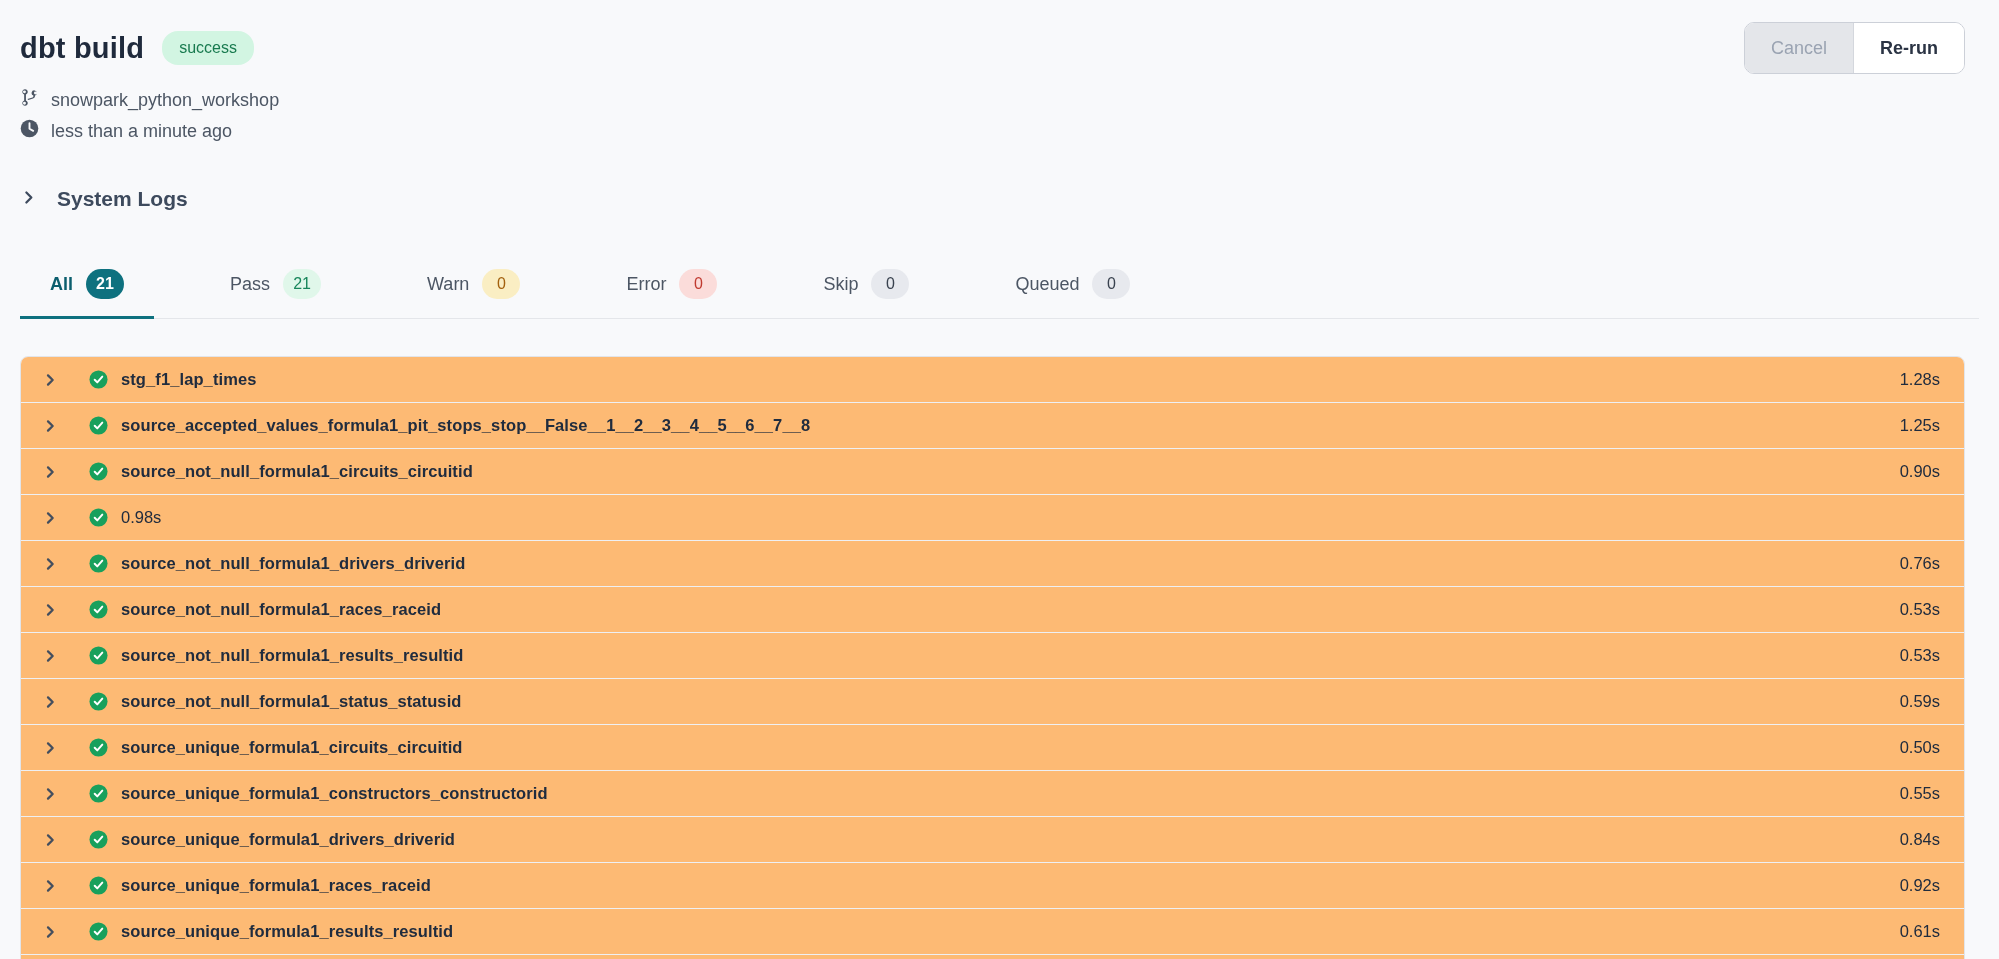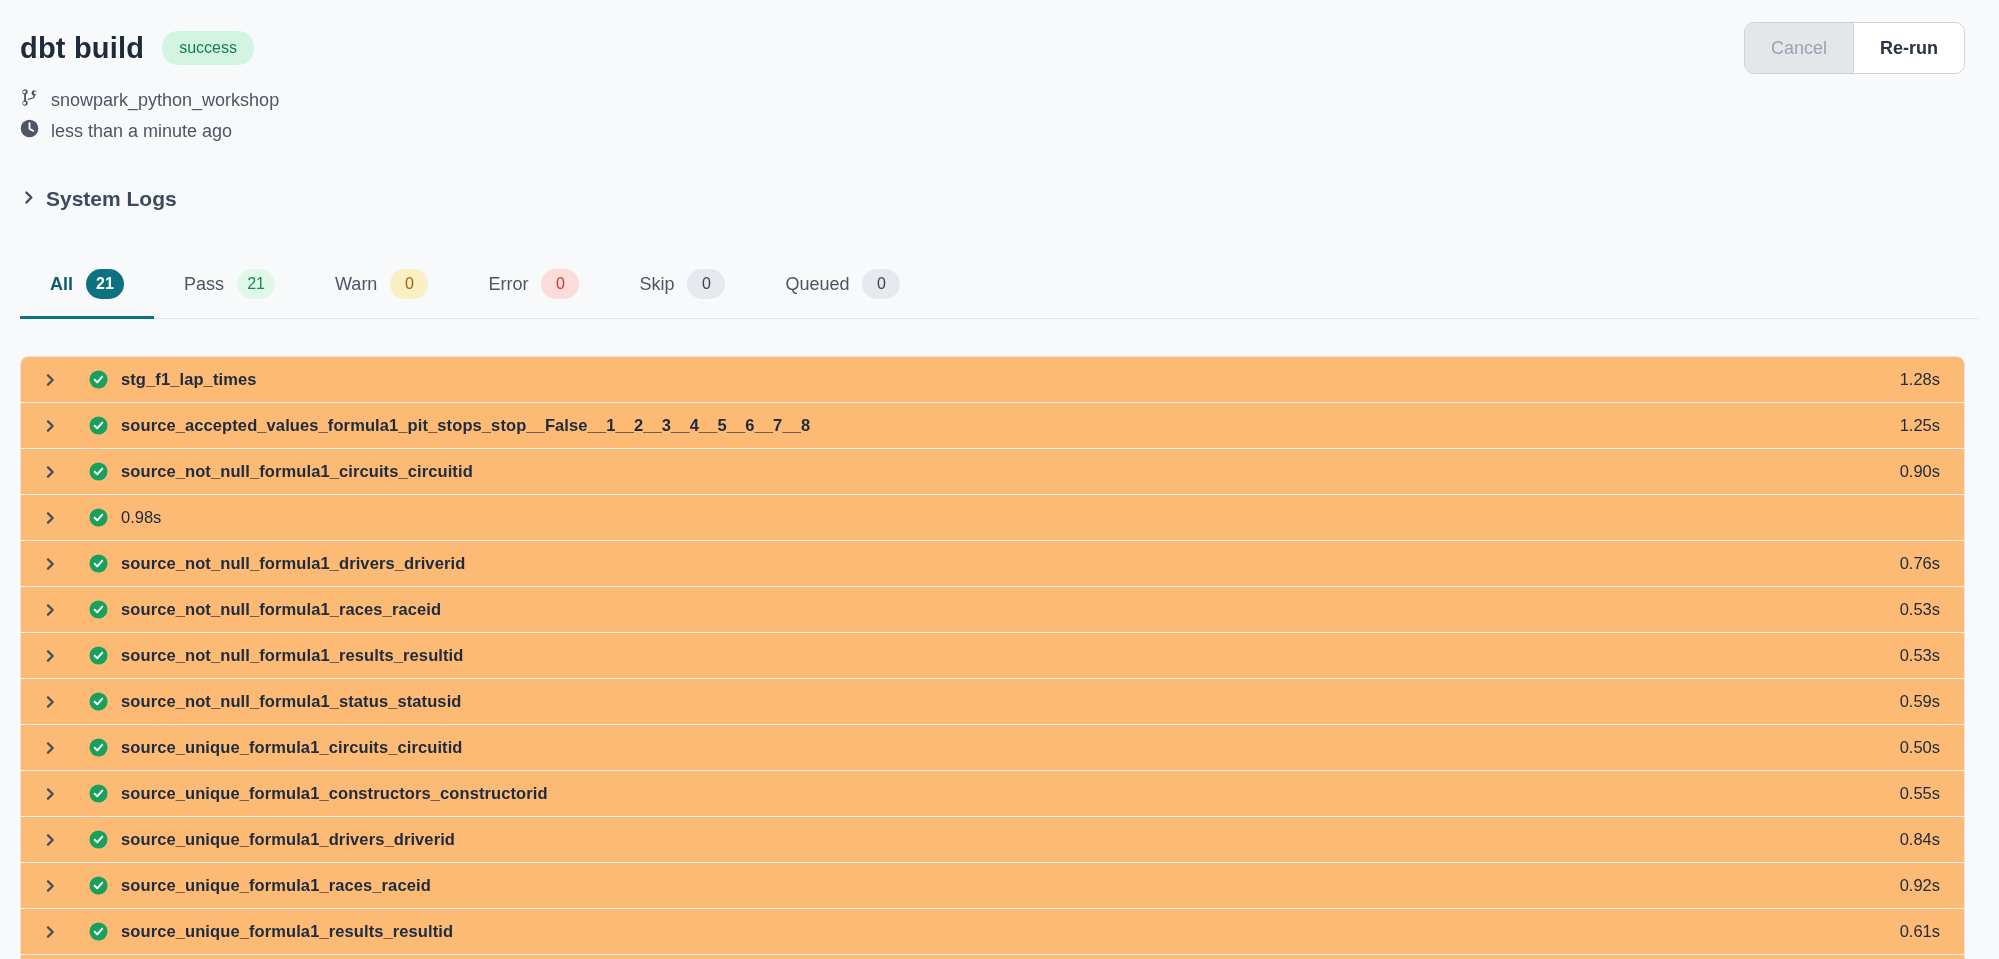--- a/index.html
+++ b/index.html
@@ -38,28 +38,28 @@
   }
   .btn.disabled { background: #e4e6ea; color: #9aa3b2; cursor: default; border-right: 1px solid #d4d7dd; }
   .btn.primary { font-weight: 600; }
 
   .meta { margin-top: 14px; display: flex; flex-direction: column; gap: 7px; }
   .meta-row { display: flex; align-items: center; gap: 12px; color: #4c5664; font-size: 18px; }
   .meta-row svg { flex: 0 0 auto; }
 
   .syslogs-row {
     margin-top: 44px;
-    display: flex; align-items: center; gap: 9px;
+    display: flex; align-items: center; gap: 20px;
     color: #3d4a5d; font-size: 21px; font-weight: 700;
     cursor: pointer; width: fit-content;
   }
 
   
   .tabs-wrap { margin: 48px 20px 0 20px; border-bottom: 1px solid #e4e6ea; }
-  .tabs { display: flex; }
+  .tabs { display: flex; gap: 46px; }
   .tab {
     font-family: inherit;
     background: none; border: none; cursor: pointer;
     display: flex; align-items: center; gap: 13px;
     font-size: 18px; color: #4c5664;
     padding: 10px 30px 17px 30px;
     border-bottom: 3px solid transparent;
     margin-bottom: -1px;
   }
   .tab.active { border-bottom-color: #0e717f; }

